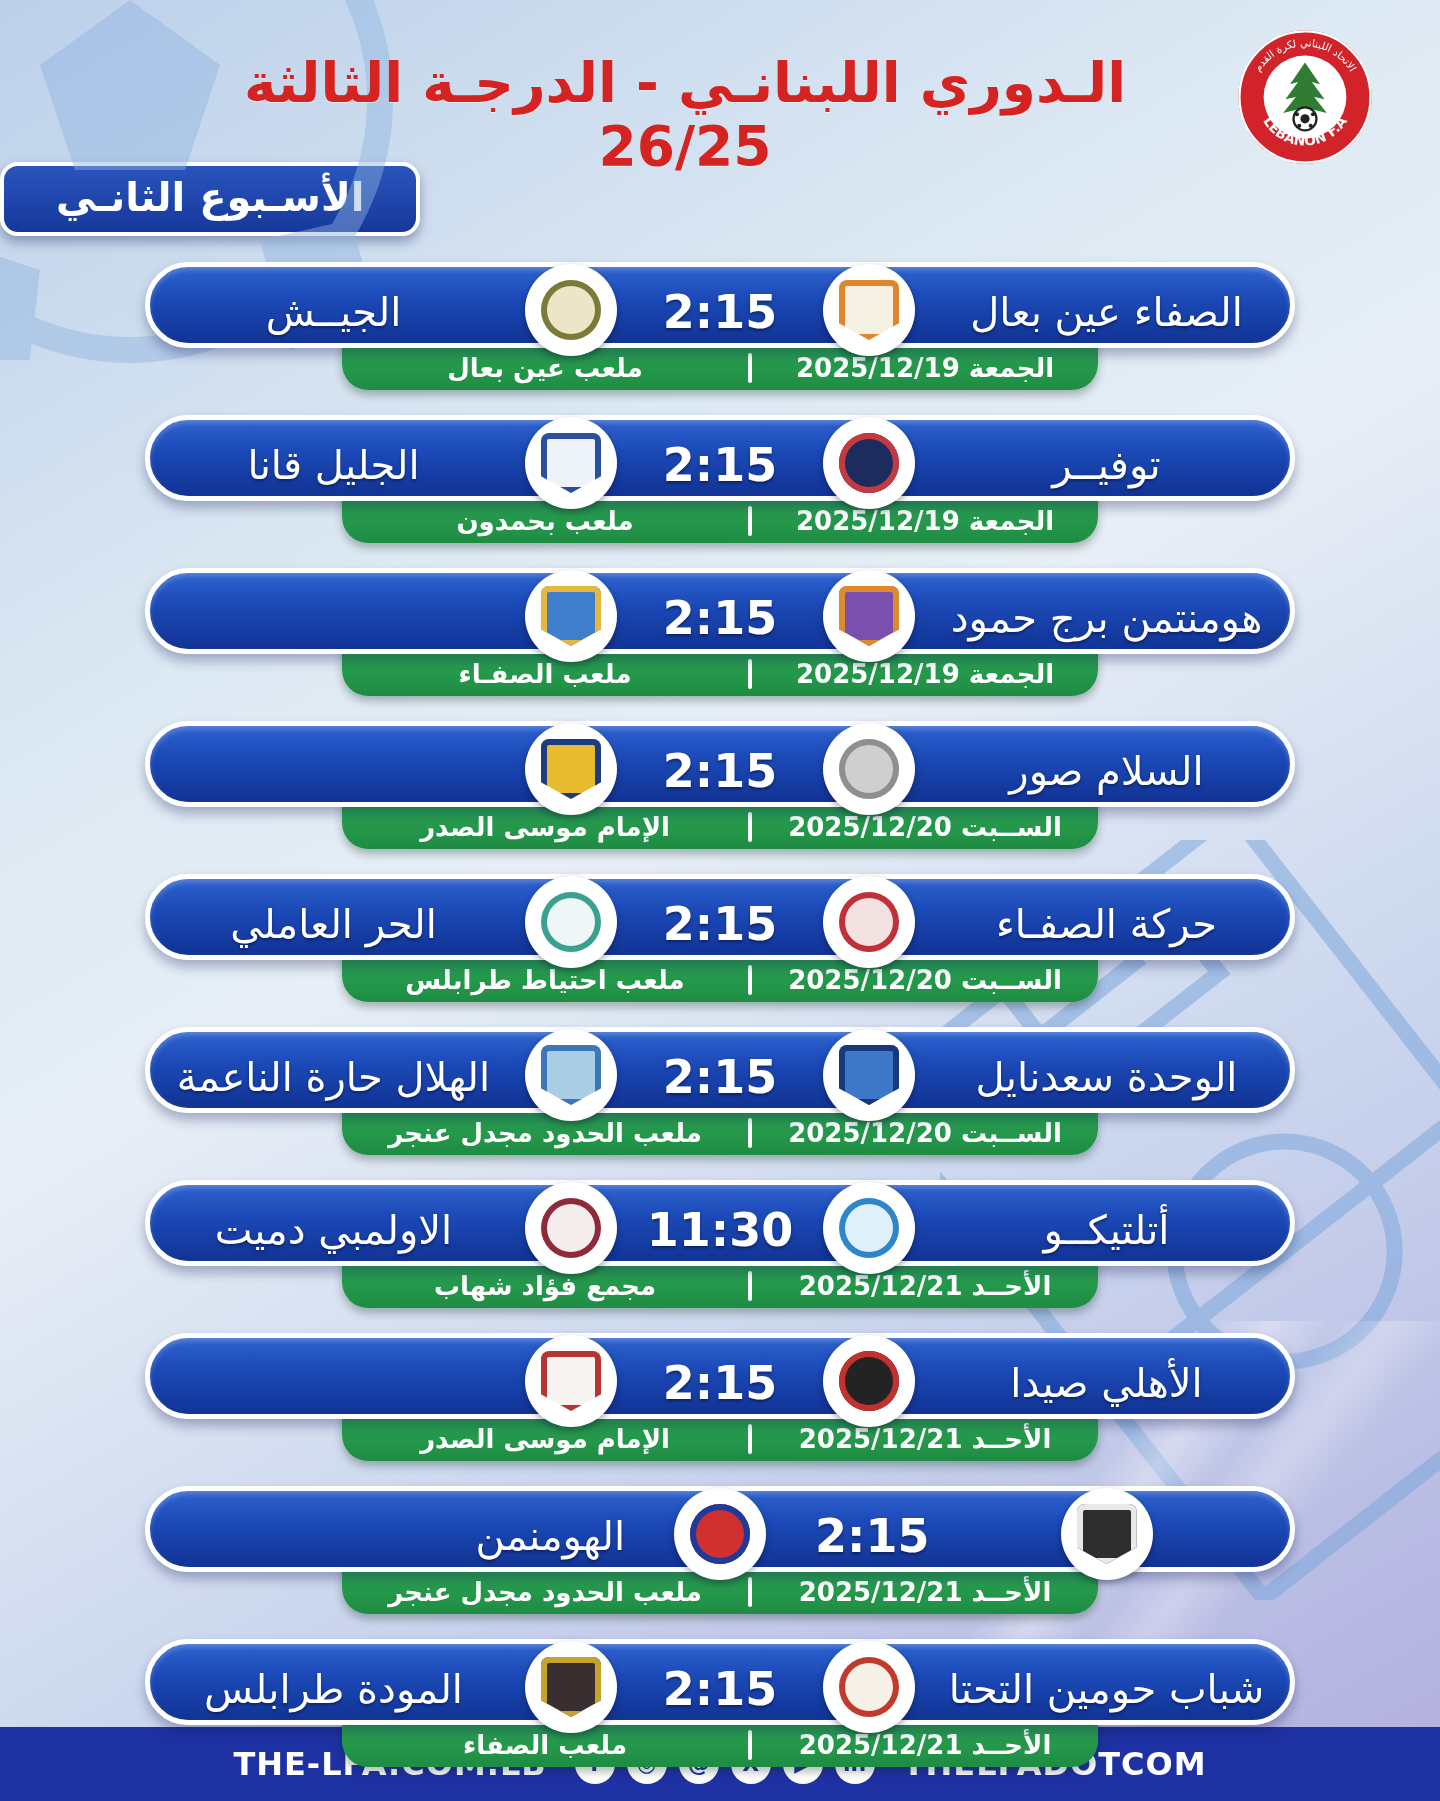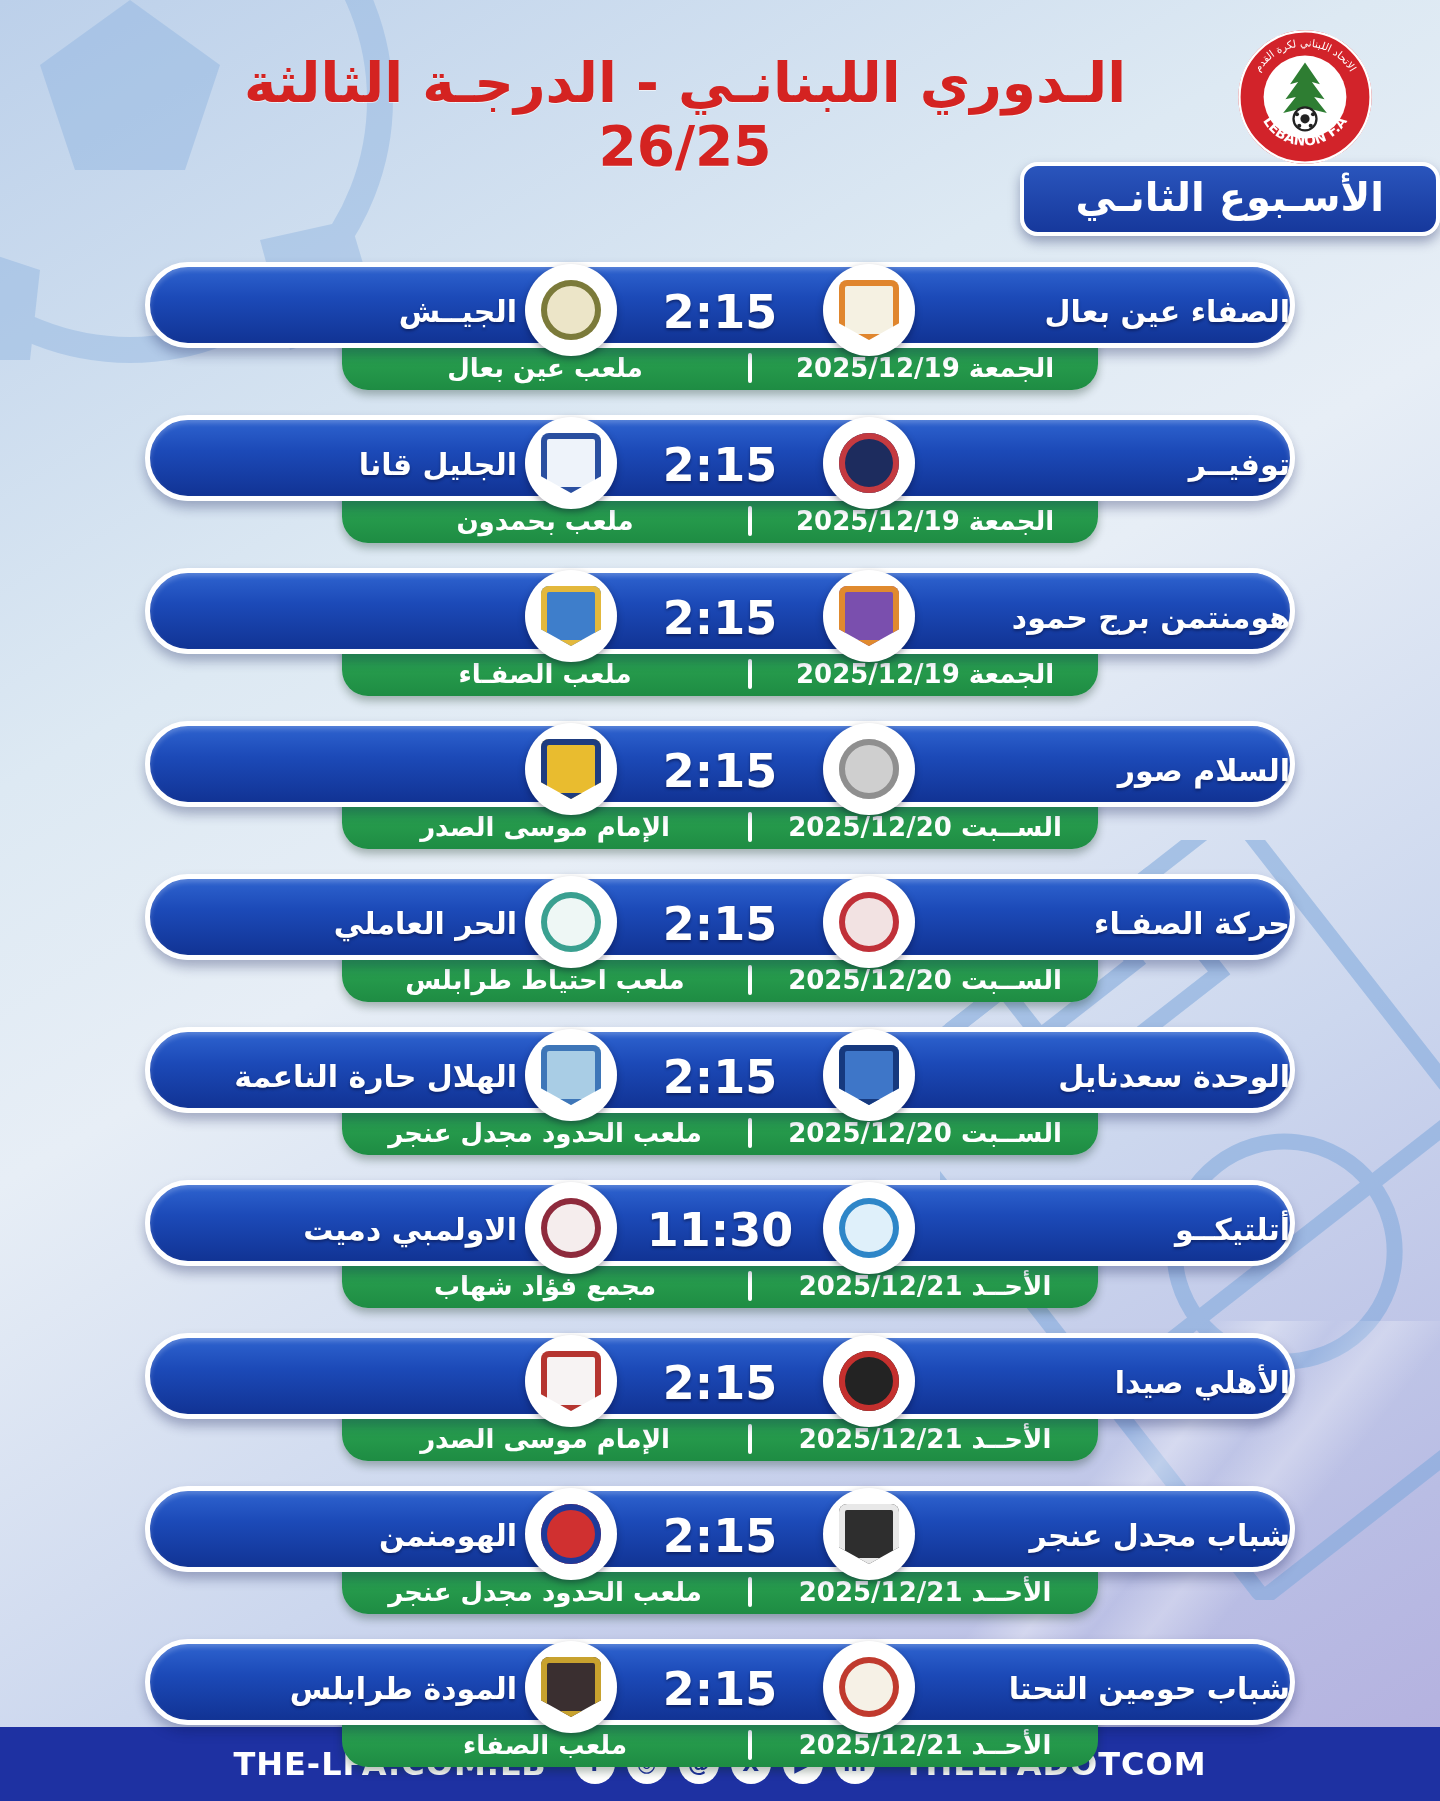--- a/index.html
+++ b/index.html
@@ -20,41 +20,41 @@
     transform:skewX(-18deg); }
 
   
   .header { position:relative; padding-top:34px; height:148px; }
   .fa-logo { position:absolute; right:66px; top:28px; width:138px; height:138px; }
   .title {
     direction:rtl; text-align:center; color:var(--title-red,#d42321);
     font-size:55px; font-weight:bold; line-height:1.15; padding:18px 250px 0 180px;
     letter-spacing:0; text-shadow:0 1px 0 rgba(255,255,255,.55);
   }
-  .week-badge-wrap { text-align:right; margin-top:14px; }
+  .week-badge-wrap { text-align:left; margin-top:14px; }
   .week-badge {
     display:inline-block; direction:rtl; color:#fff; font-weight:bold; font-size:40px;
     background:linear-gradient(180deg,#2a55bd,var(--badge-blue,#16389c));
     border:4px solid #fff; border-radius:18px; padding:8px 52px 12px;
     box-shadow:0 6px 12px rgba(10,20,80,.35);
   }
 
   
   .match-list { margin-top:26px; display:flex; flex-direction:column; gap:25px; }
   .match-row { position:relative; width:1440px; }
   .pill {
     position:relative; margin:0 auto; width:1150px; height:86px;
     background:linear-gradient(180deg,#2e63cf 0%, #1c4ab8 40%, var(--pill-dark,#113394) 100%);
     border:5px solid #fff; border-radius:46px;
     box-shadow:0 7px 12px rgba(10,20,80,.30), inset 0 3px 5px rgba(255,255,255,.22);
     display:grid; direction:rtl;
     grid-template-columns:1fr 108px 190px 108px 1fr;
     align-items:center; z-index:2;
   }
-  .team-name { color:#fff; font-weight:bold; font-size:30px; white-space:nowrap; text-shadow:0 2px 3px rgba(0,0,30,.4); }
+  .team-name { color:#fff; font-weight:normal; font-size:40px; text-align:center; white-space:nowrap; text-shadow:0 2px 3px rgba(0,0,30,.4); }
   .match-time { color:#fff; font-weight:bold; font-size:46px; text-align:center; direction:ltr; text-shadow:0 2px 3px rgba(0,0,30,.45); }
   .logo {
     width:92px; height:92px; background:#fff; border-radius:50%;
     justify-self:center; display:flex; align-items:center; justify-content:center;
     box-shadow:0 3px 7px rgba(0,0,30,.35); margin-top:-3px;
   }
   .logo .emblem { width:60px; height:60px; border-radius:50%; }
   .logo .emblem.shield { border-radius:8px 8px 4px 4px; clip-path:polygon(0 0,100% 0,100% 72%,50% 100%,0 72%); }
 
   .green-bar {
@@ -272,21 +272,20 @@
           </div>
       </div>
       <div class="green-bar">
         <div class="date">الأحــد 2025/12/21</div>
         <div class="vdiv"></div>
         <div class="venue">الإمام موسى الصدر</div>
       </div>
     </div>
       <div class="match-row">
       <div class="pill">
-        <div class="team-name">شباب مجدل عنجر</div>
         <div class="logo">
             <div class="emblem shield" style="background: rgb(46, 46, 46); box-shadow: rgb(232, 232, 232) 0px 0px 0px 6px inset;"></div>
           </div>
         <div class="match-time">2:15</div>
         <div class="logo">
             <div class="emblem" style="background: rgb(208, 48, 48); box-shadow: rgb(30, 58, 154) 0px 0px 0px 6px inset;"></div>
           </div>
         <div class="team-name">الهومنمن</div>
       </div>
       <div class="green-bar">

